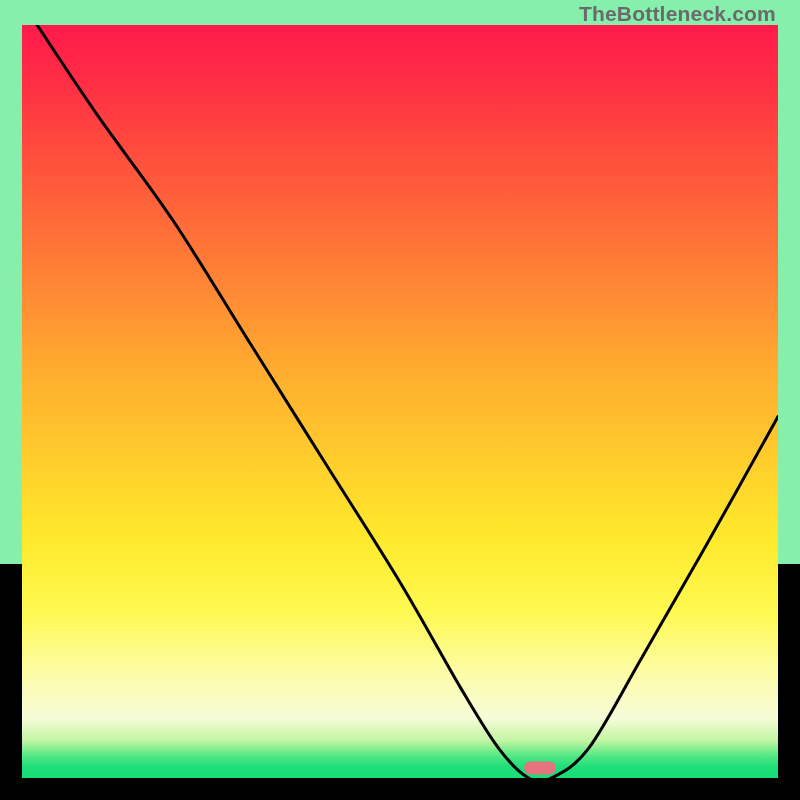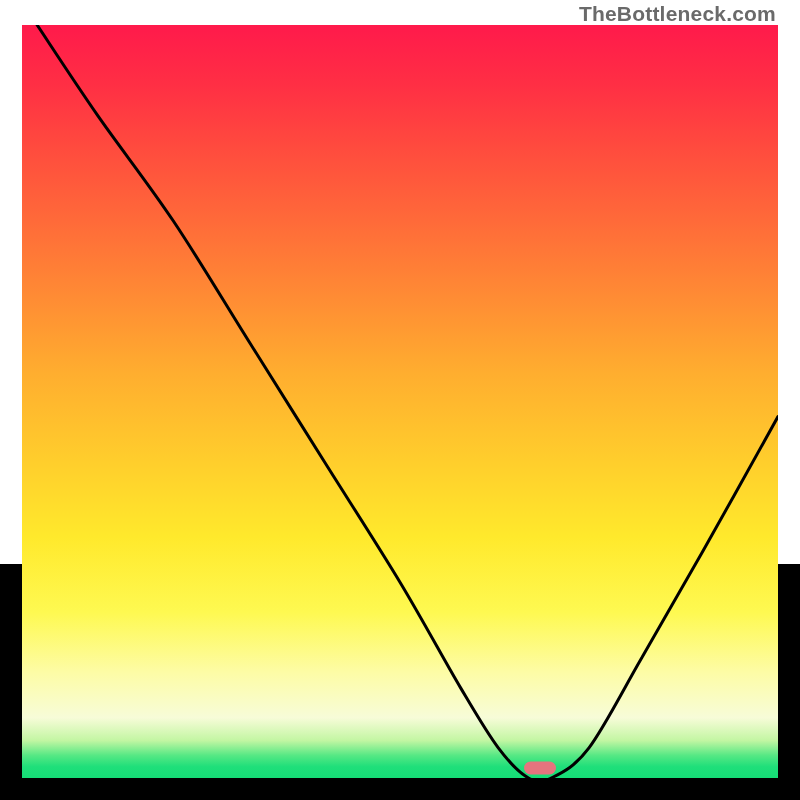--- a/index.html
+++ b/index.html
@@ -9,21 +9,21 @@
     height: 800px;
     background: #000;
     overflow: hidden;
   }
   .frame {
     position: absolute;
     left: 0;
     top: 0;
     width: 800px;
     height: 564px;
-    background: #ffffff;
+    background: #86efac;
   }
   .plot {
     position: absolute;
     left: 22px;
     top: 25px;
     width: 756px;
     height: 753px;
     overflow: hidden;
   }
   .gradient {

